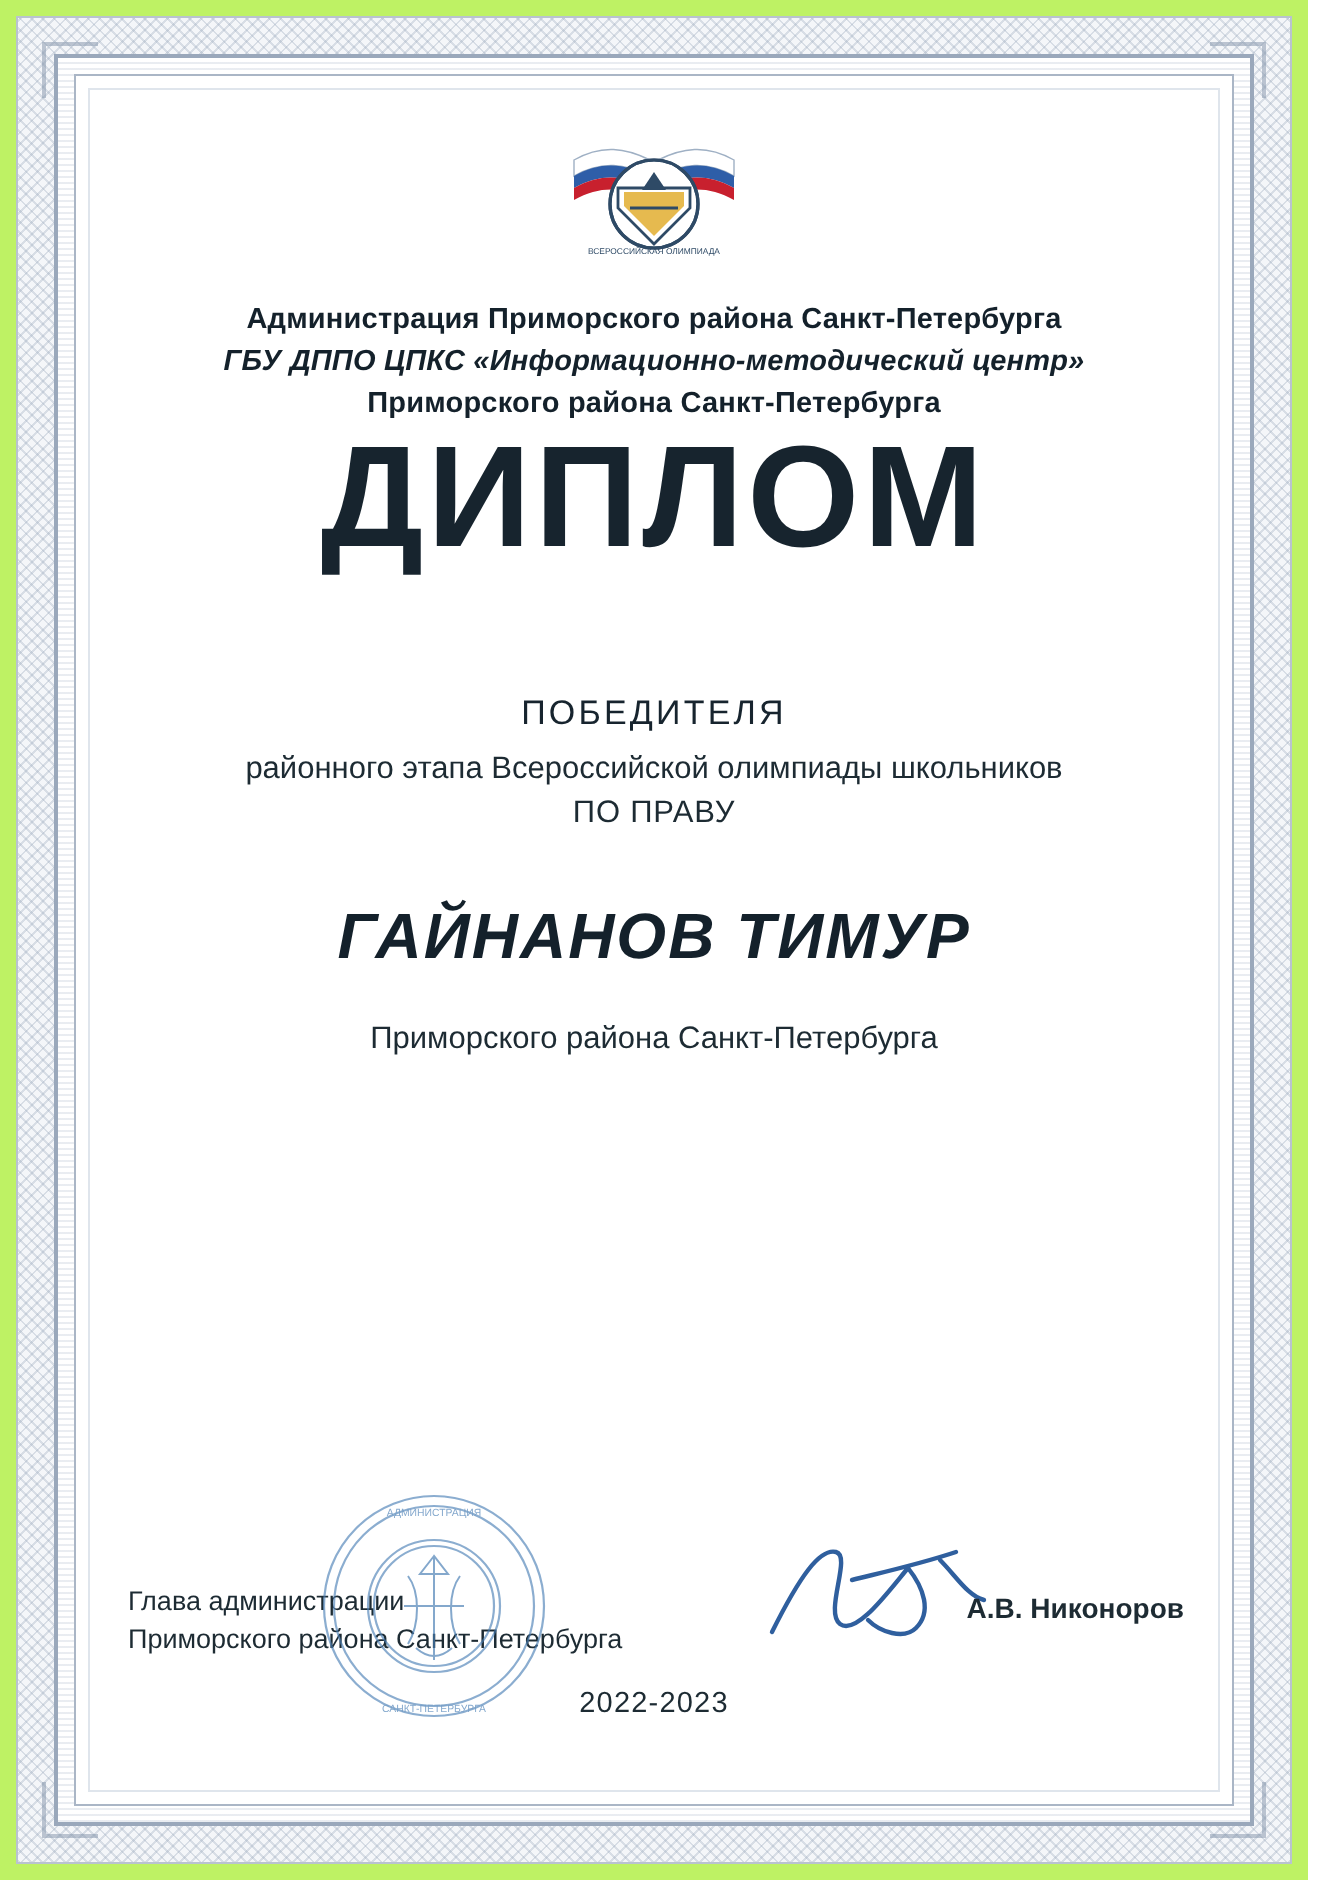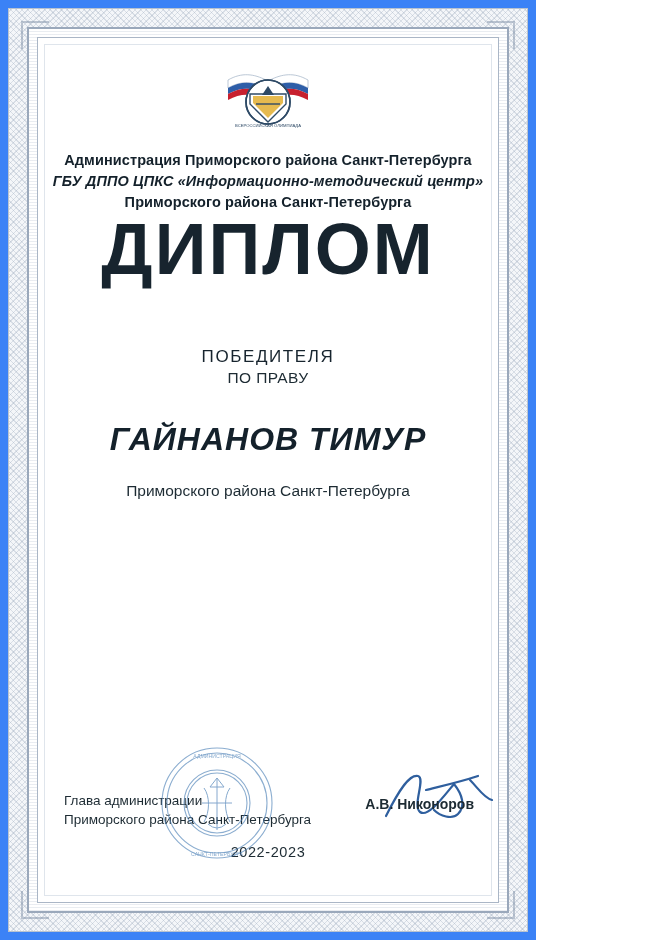--- a/index.html
+++ b/index.html
@@ -9,23 +9,23 @@
   }
   body {
     width: 665px;
     height: 940px;
     font-family: "Liberation Sans", sans-serif;
     overflow: hidden;
   }
 
   .page {
     position: relative;
-    width: 536px;
+    width: 654px;
     height: 940px;
-    background: #3b82f6;
+    background: #bef264;
     box-sizing: border-box;
   }
 
   
   .border-outer {
     position: absolute;
     left: 8px;
     top: 8px;
     right: 8px;
     bottom: 8px;
@@ -263,20 +263,21 @@
 
     <div class="org-block">
       <div class="org-line">Администрация Приморского района Санкт-Петербурга</div>
       <div class="org-line italic">ГБУ ДППО ЦПКС «Информационно-методический центр»</div>
       <div class="org-line">Приморского района Санкт-Петербурга</div>
     </div>
 
     <div class="diploma-title">ДИПЛОМ</div>
 
     <div class="winner">ПОБЕДИТЕЛЯ</div>
+    <div class="stage">районного этапа Всероссийской олимпиады школьников</div>
     <div class="subject">ПО ПРАВУ</div>
 
 
     <div class="recipient">ГАЙНАНОВ ТИМУР</div>
 
     <div class="recipient-details">
       <div>Приморского района Санкт-Петербурга</div>
     </div>
 
     <div class="footer">

